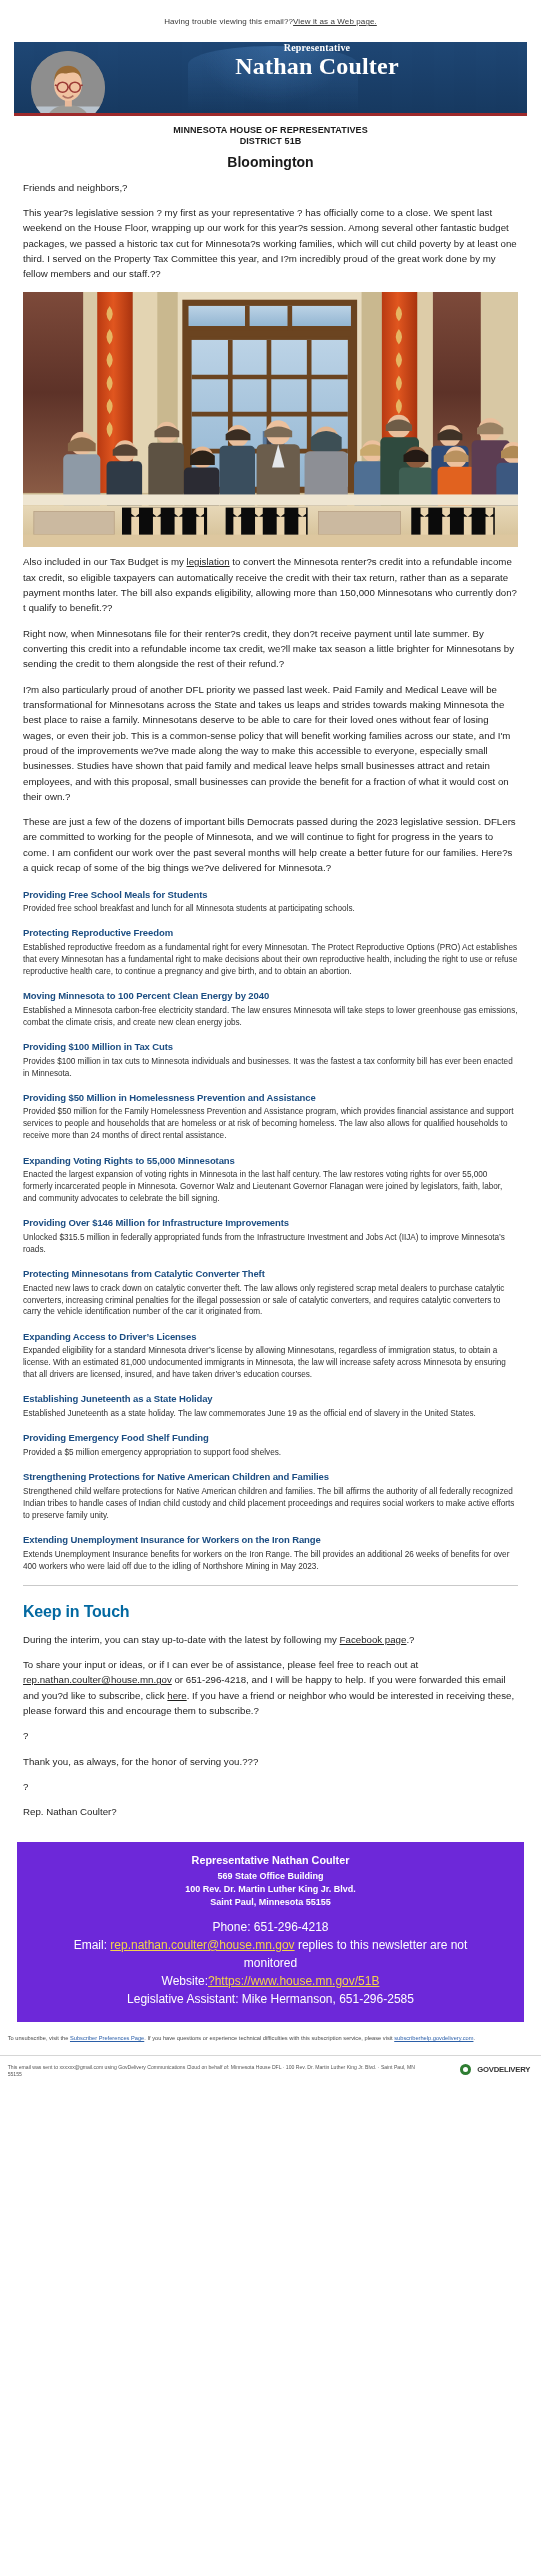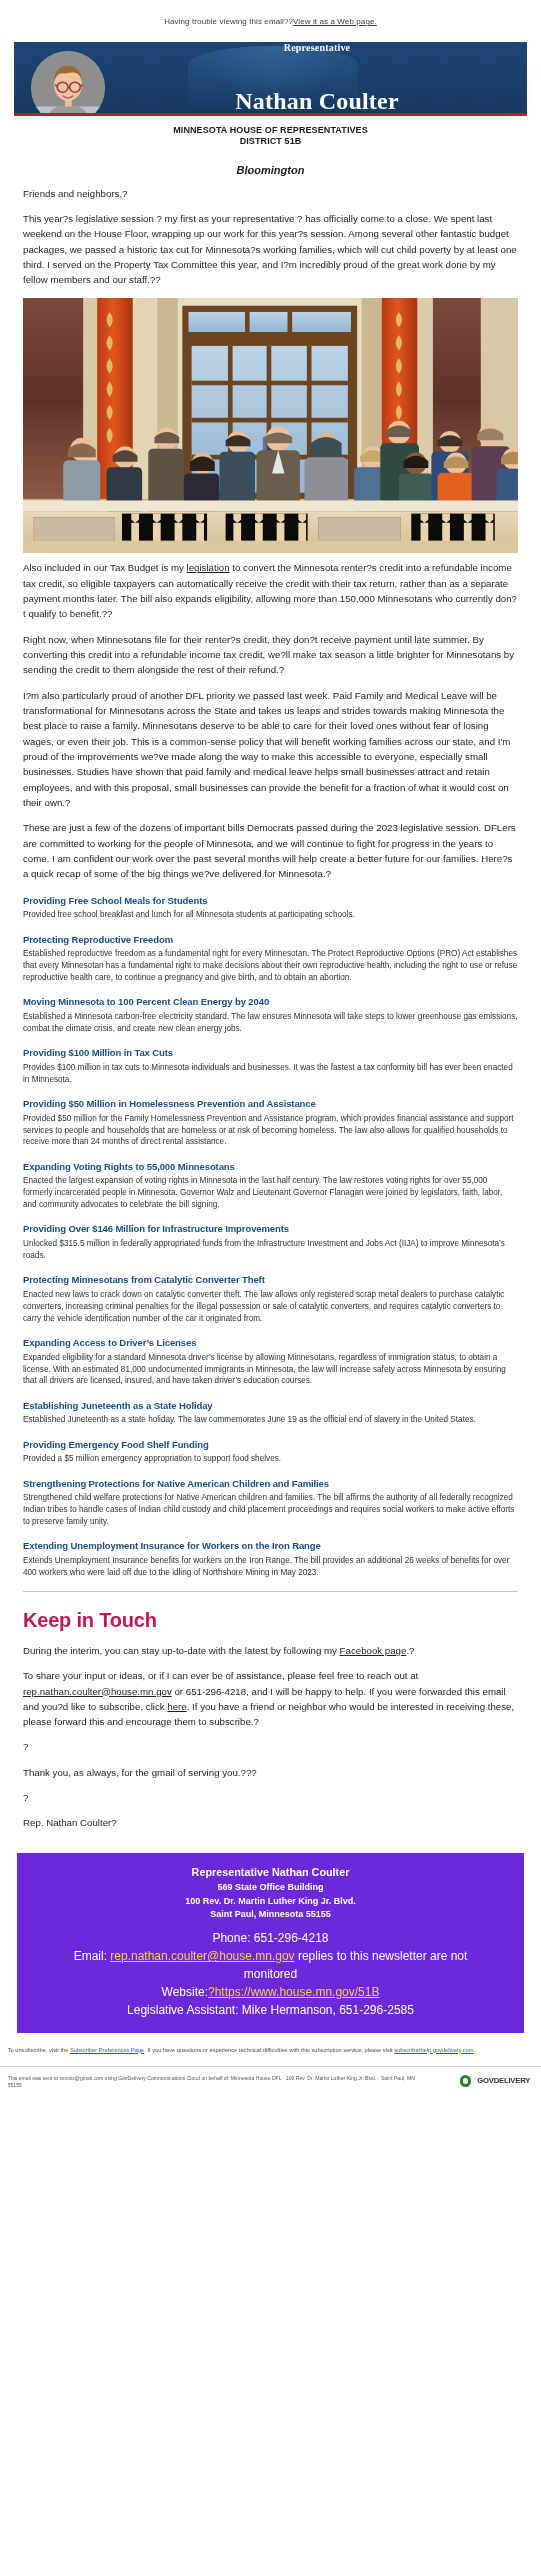--- a/index.html
+++ b/index.html
@@ -43,21 +43,21 @@
     position:absolute; left:34%; top:6%;
     width:33%; height:94%;
     background:
       radial-gradient(ellipse at 50% 0%, rgba(60,110,165,.55) 0%, rgba(40,85,135,0) 62%),
       linear-gradient(180deg, rgba(58,108,162,.38), rgba(30,70,116,0));
     border-radius:50% 50% 0 0 / 28% 28% 0 0;
   }
   .banner-titles{
     position:absolute; left:0; right:0; top:0; bottom:0;
     display:flex; flex-direction:column;
-    align-items:center; justify-content:space-between;
+    align-items:center; justify-content:flex-start;
     padding-left:93px;
     z-index:3;
   }
   .banner-pre{
     font-family:"Liberation Serif", serif;
     color:#ffffff;
     font-size:10px;
     font-weight:bold;
     letter-spacing:0.2px;
     margin-bottom:1.5px;
@@ -90,25 +90,24 @@
     padding:9.3px 0 3.1px 0;
     line-height:1.25;
   }
   .office .l1, .office .l2{
     font-size:9px;
     font-weight:bold;
     color:#1a1a1a;
     letter-spacing:0.1px;
   }
   .office .l3{
-    font-size:11px;
-    font-style:italic;
+    font-size:14px;
     font-weight:bold;
     color:#1a1a1a;
-    margin-top:17px;
+    margin-top:7px;
   }
 
   
   .body-wrap{ padding:4.6px 23px 0 23px; }
   p.copy{
     font-size:9.7px;
     line-height:1.58;
     color:#1f1f1f;
     margin:0 0 10px 0;
   }
@@ -142,23 +141,23 @@
 
   .divider{
     border:0; border-top:0.8px solid #c9c9c9;
     margin:10.8px 23px 17px 23px;
   }
 
   
   .kit{ padding:0 23px; }
   .kit h2{
     margin:0 0 10.8px 0;
-    font-size:20px;
+    font-size:16px;
     font-weight:bold;
-    color:#be185d;
+    color:#0369a1;
     letter-spacing:-0.2px;
   }
   .kit p{
     font-size:9.7px;
     line-height:1.58;
     color:#1f1f1f;
     margin:0 0 10px 0;
   }
   .kit a{ color:#1f1f1f; text-decoration:underline; }
 
@@ -510,21 +509,21 @@
 <hr class="divider">
 
 <div class="kit">
   <h2>Keep in Touch</h2>
 
   <p><span>During the interim, you can stay up-to-date with the latest by following my </span><a href="#">Facebook page</a><span>.?</span></p>
 
   <p><span>To share your input or ideas, or if I can ever be of assistance, please feel free to reach out at </span><a href="#">rep.nathan.coulter@house.mn.gov</a><span> or 651-296-4218, and I will be happy to help. If you were forwarded this email and you?d like to subscribe, click </span><a href="#">here</a><span>. If you have a friend or neighbor who would be interested in receiving these, please forward this and encourage them to subscribe.?</span></p>
 
   <p>?</p>
-  <p>Thank you, as always, for the gmail of serving you.???</p>
+  <p>Thank you, as always, for the honor of serving you.???</p>
   <p>?</p>
   <p>Rep. Nathan Coulter?</p>
 </div>
 
 <div class="card-wrap">
   <div class="card">
     <div class="title">Representative Nathan Coulter</div>
     <div class="addr">569 State Office Building</div>
     <div class="addr">100 Rev. Dr. Martin Luther King Jr. Blvd.</div>
     <div class="addr">Saint Paul, Minnesota 55155</div>

